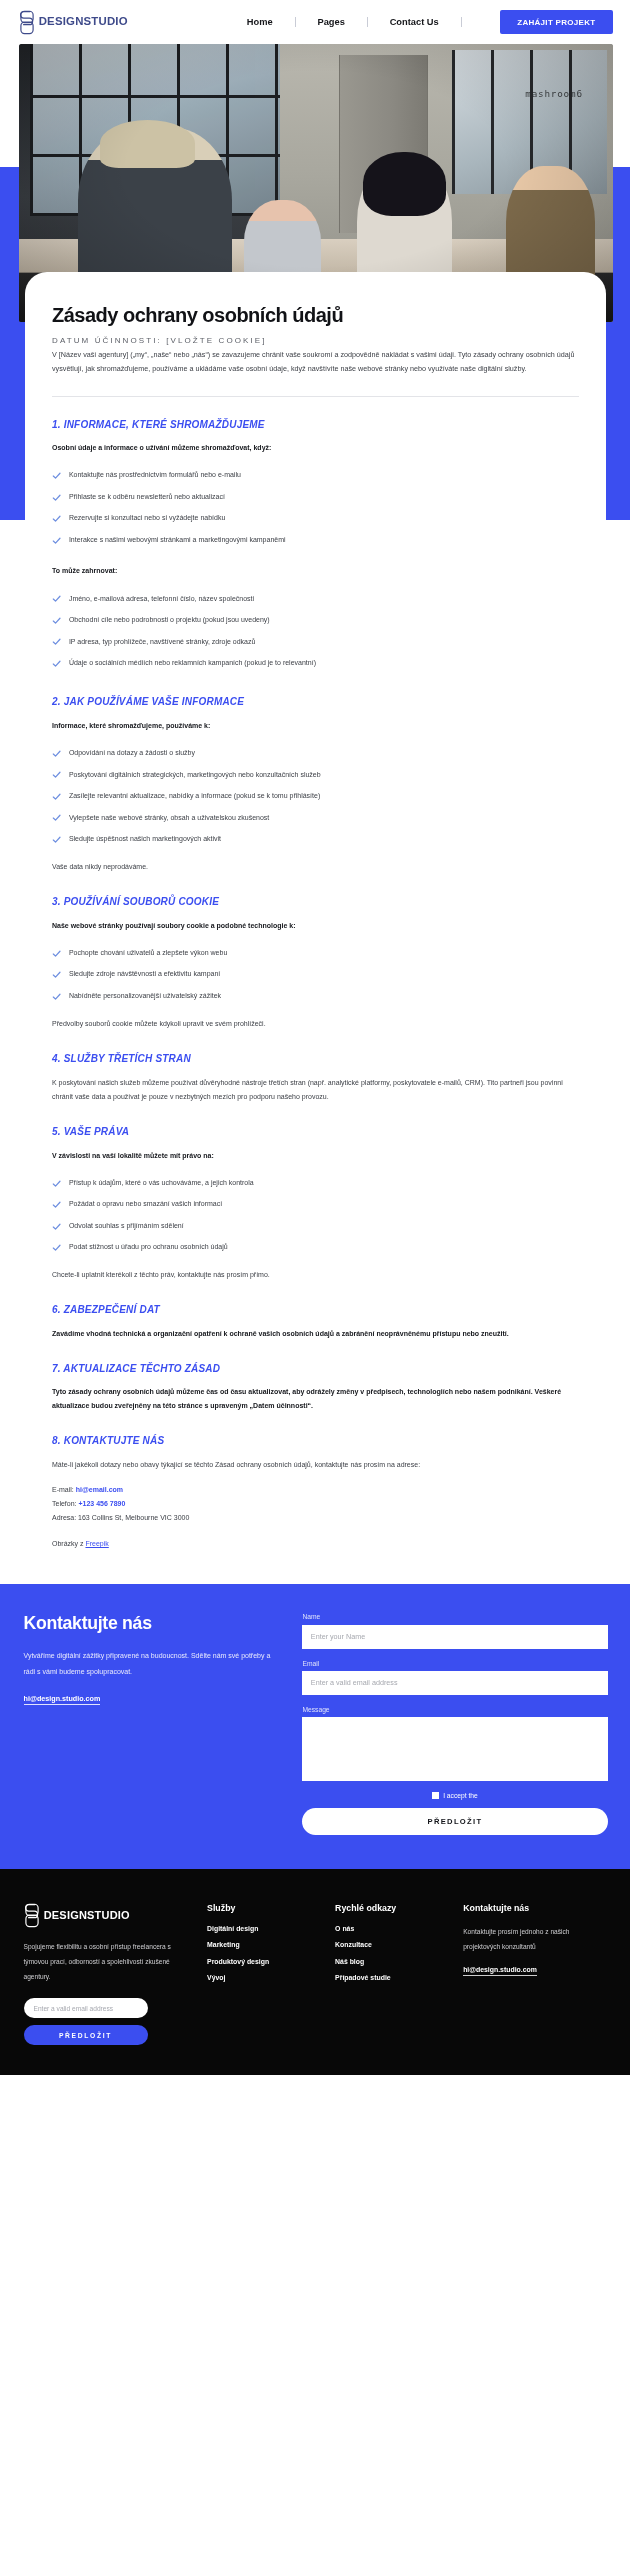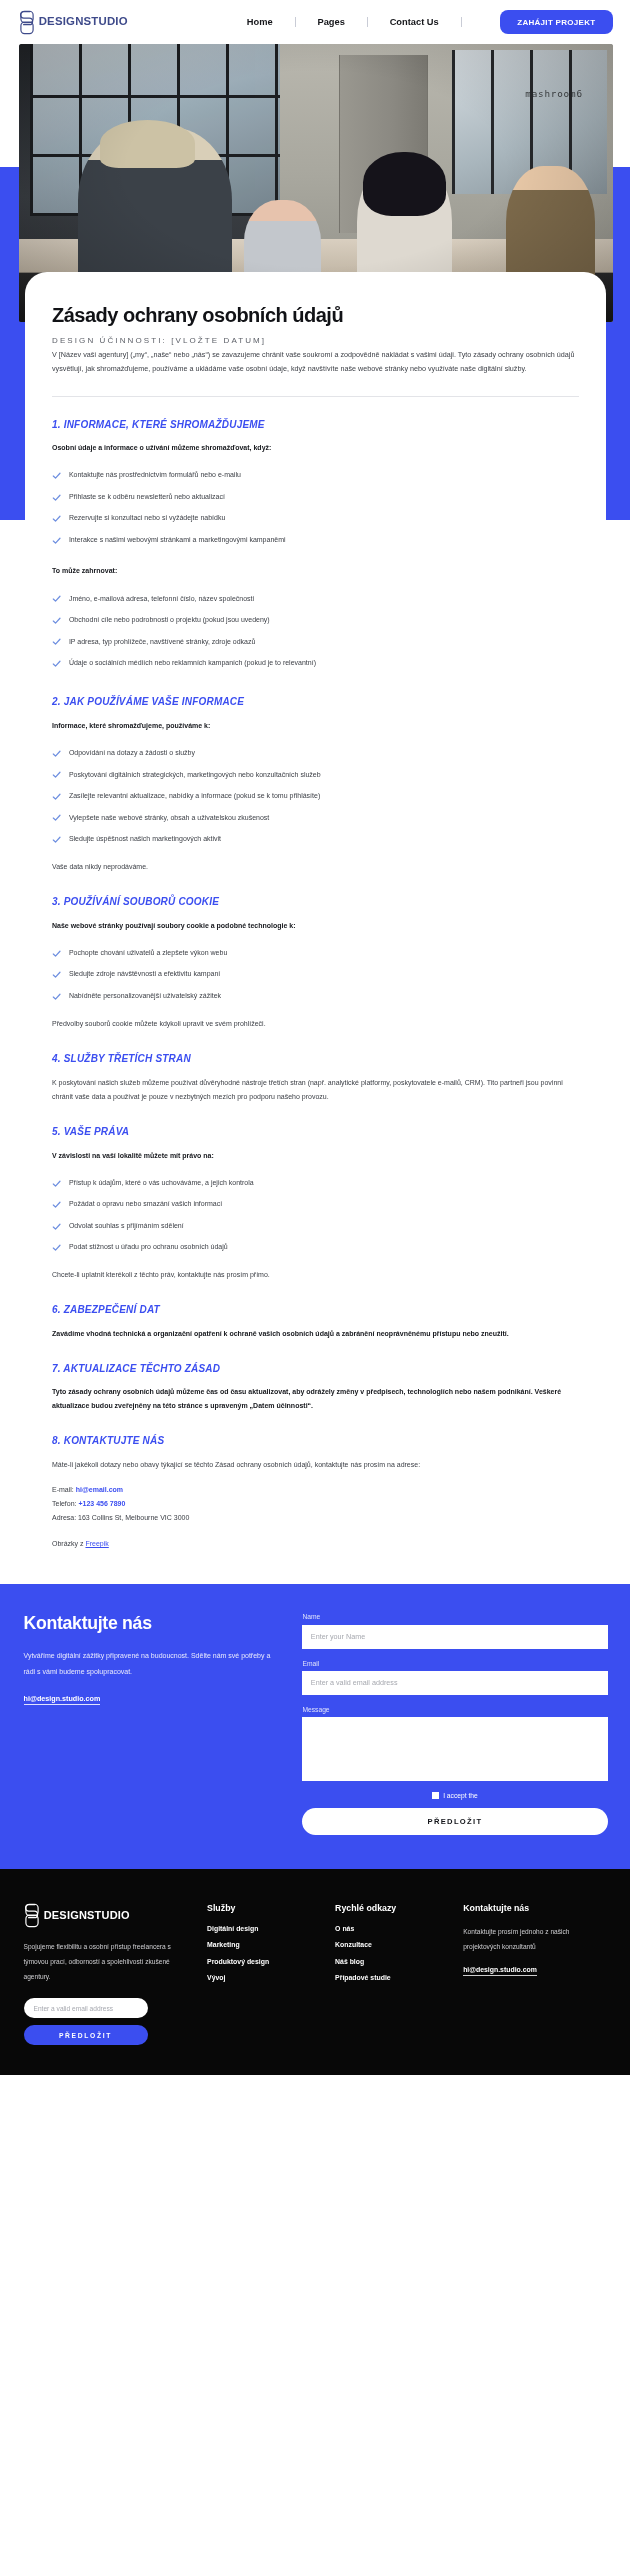--- a/index.html
+++ b/index.html
@@ -47,21 +47,21 @@
   }
   .nav-sep { width: 0.8px; height: 10px; background: #c9ccd6; }
   .cta-btn {
     margin-left: auto;
     background: #3b4ef0;
     color: #fff;
     font-size: 8px;
     font-weight: 700;
     letter-spacing: 0.3px;
     border: none;
-    border-radius: 8px;
+    border-radius: 2px;
     padding: 7.6px 17px;
     cursor: pointer;
     white-space: nowrap;
   }
 
   
   .hero-wrap { position: relative; background: #ffffff; }
   .hero-blue {
     position: absolute;
     left: 0; right: 0;
@@ -432,21 +432,21 @@
       <div class="ph-laptop1"></div>
       <div class="ph-papers"></div>
       <div class="ph-laptop2"></div>
     </div>
     <div class="hero-vignette"></div>
   </div>
 </section>
 
 <main class="card">
   <h1 class="doc-title">Zásady ochrany osobních údajů</h1>
-  <div class="doc-date">DESIGN ÚČINNOSTI: [VLOŽTE DATUM]</div>
+  <div class="doc-date">DATUM ÚČINNOSTI: [VLOŽTE COOKIE]</div>
   <p class="intro">V [Název vaší agentury] („my“, „naše“ nebo „nás“) se zavazujeme chránit vaše soukromí a zodpovědně nakládat s vašimi údaji. Tyto zásady ochrany osobních údajů vysvětlují, jak shromažďujeme, používáme a ukládáme vaše osobní údaje, když navštívíte naše webové stránky nebo využíváte naše digitální služby.</p>
   <div class="divider"></div>
 
   <section class="sec">
     <h2 class="sec-h">1. INFORMACE, KTERÉ SHROMAŽĎUJEME</h2>
     <div class="lead">Osobní údaje a informace o užívání můžeme shromažďovat, když:</div>
     <ul class="checks">
       <li>
         <svg class="chk" viewBox="0 0 14 14">
             <path d="M2 7.6 L5.3 10.8 L12 3.4" fill="none" stroke="#6e8fe0" stroke-width="1.9" stroke-linecap="round" stroke-linejoin="round"></path>

